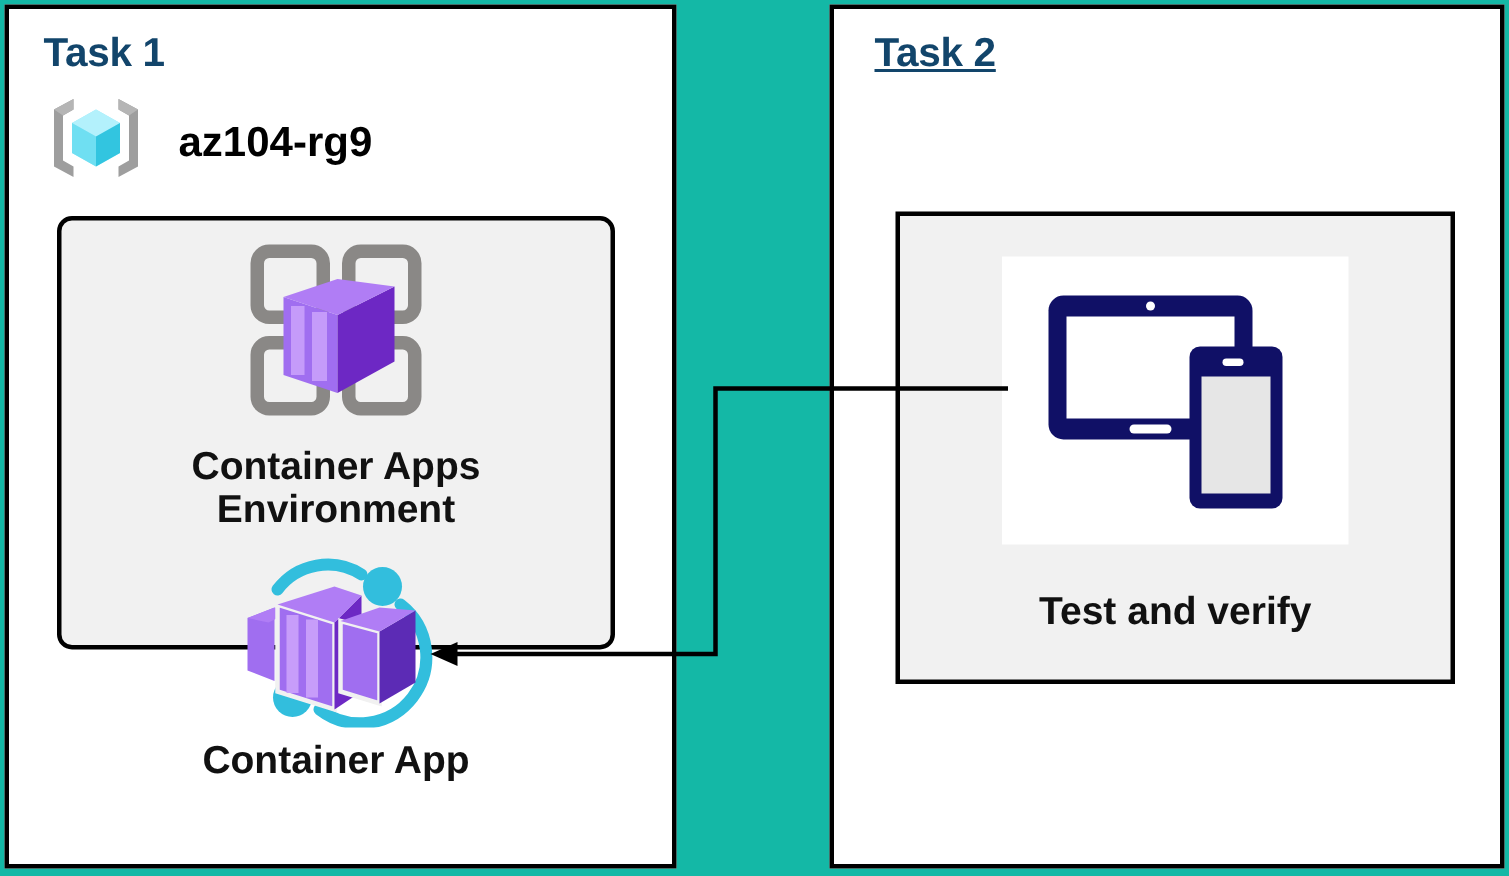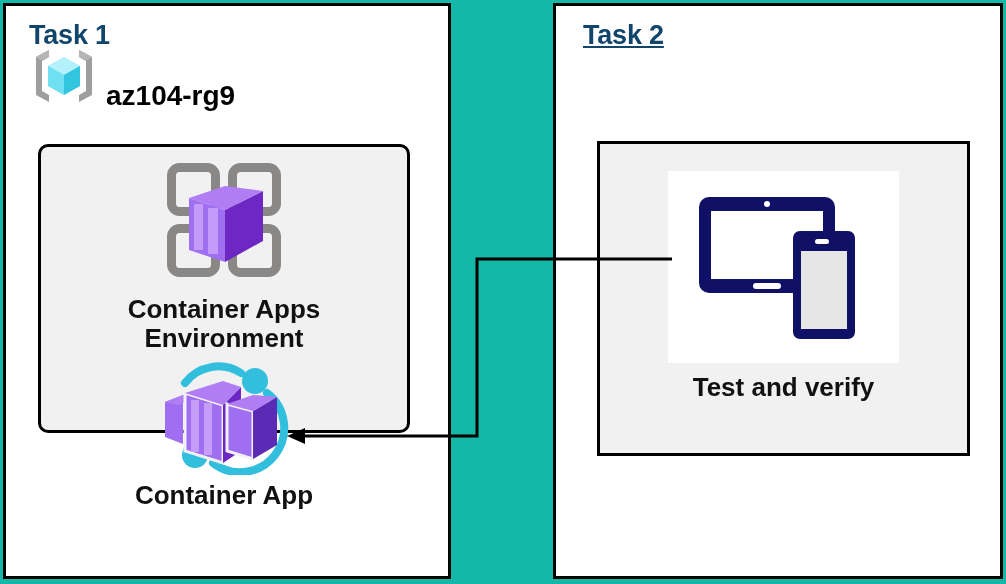--- a/index.html
+++ b/index.html
@@ -36,24 +36,24 @@
     letter-spacing: -0.2px;
     white-space: nowrap;
   }
   #task1-title { left: 29px;  top: 20px; }
   #task2-title { left: 583px; top: 20px; text-decoration: underline; }
 
   
   #rg-row {
     position: absolute;
     left: 32px;
-    top: 44px;
+    top: 60px;
     display: flex;
-    align-items: flex-end;
-    gap: 10px;
+    align-items: center;
+    gap: 23px;
   }
   #rg-label {
     font-size: 28px;
     font-weight: bold;
     color: #000000;
     white-space: nowrap;
   }
 
   
   .inner-box {
@@ -78,24 +78,24 @@
     font-weight: bold;
     color: #111111;
     text-align: center;
     line-height: 1.12;
     white-space: pre-line;
   }
 
   #cae-node { left: 0; top: 8px; }
   #cae-node .node-label { margin-top: 6px; }
 
-  #ca-node  { left: 0; top: 212px; }
+  #ca-node  { left: 0; top: 222px; }
   #ca-node .node-label { margin-top: 2px; }
 
-  #tv-node  { left: 0; top: 27px; }
+  #tv-node  { left: 0; top: 27px; gap: 20px; }
   #tv-node .node-label { margin-top: 10px; }
 
   
   .white-plate {
     background: #ffffff;
     display: flex;
     align-items: center;
     justify-content: center;
   }
 

